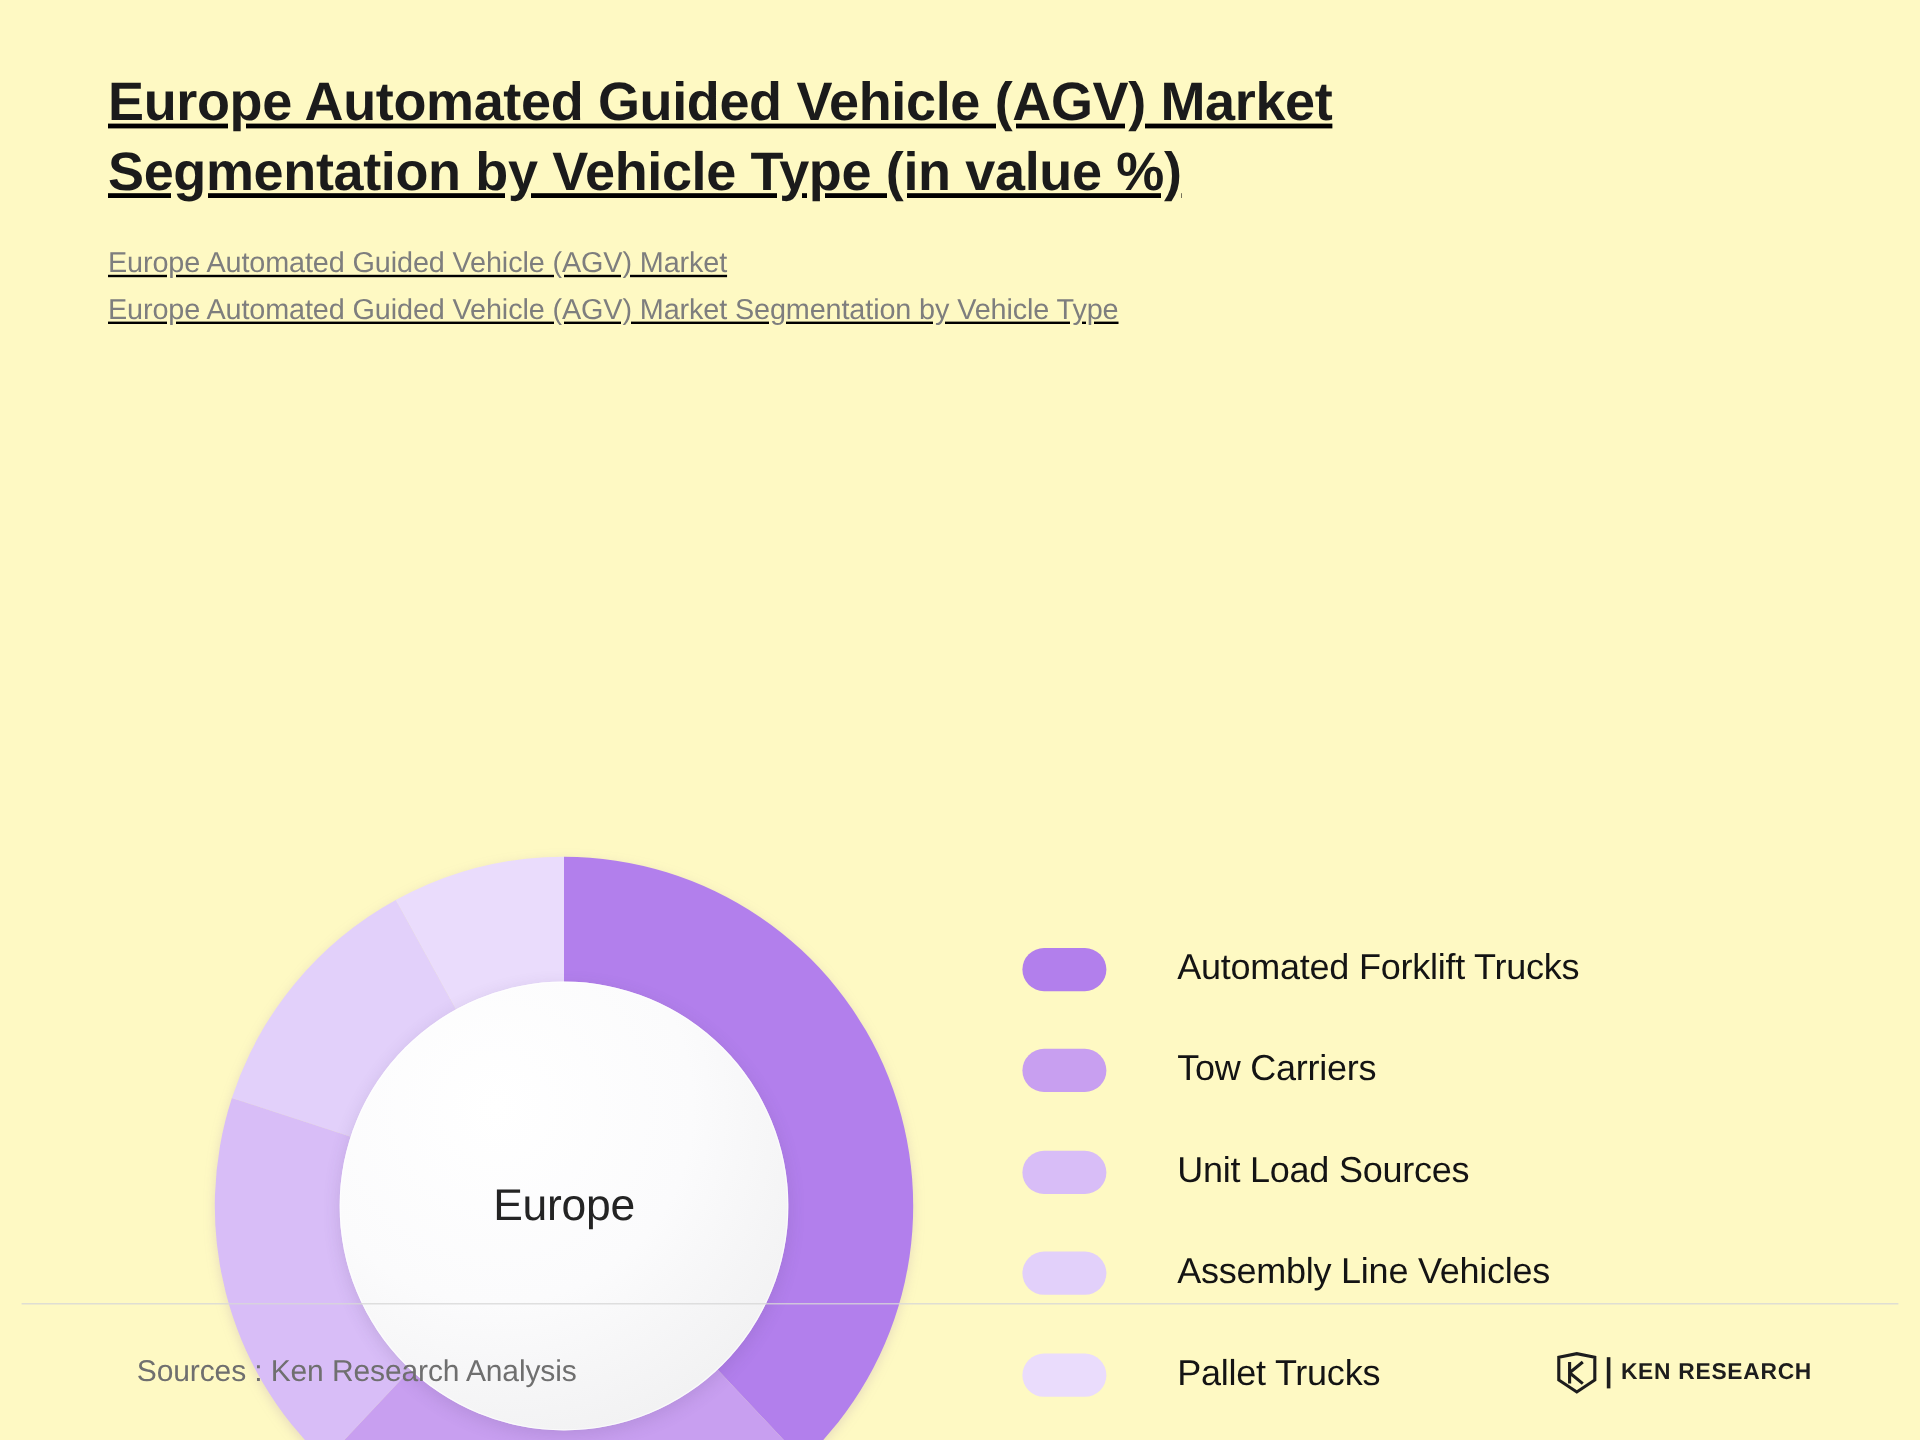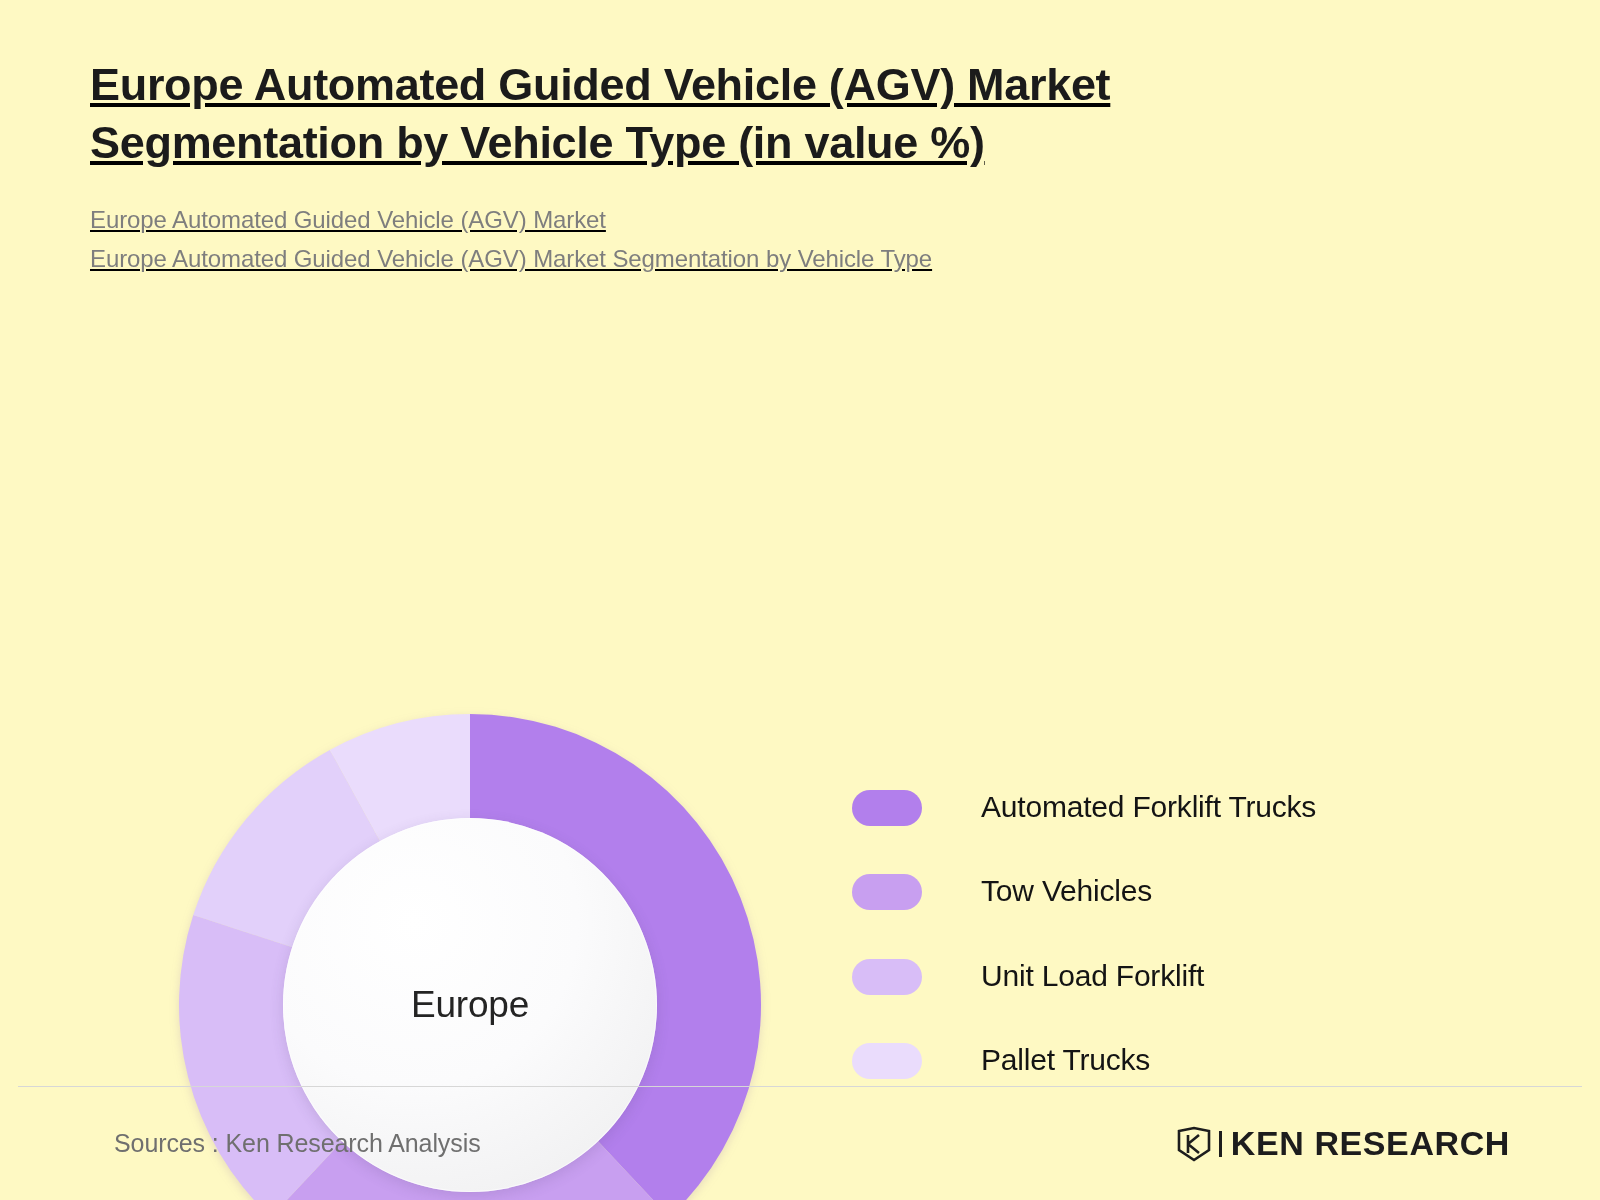--- a/index.html
+++ b/index.html
@@ -155,21 +155,21 @@
     flex: 0 0 auto;
   }
   .brand-mark svg { display: block; }
   .brand-bar {
     width: 3px;
     height: 26px;
     background: #1d1d1d;
     margin: 0 9px 0 7px;
   }
   .brand-text {
-    font-size: 34px;
+    font-size: 19px;
     font-weight: bold;
     color: #1d1d1d;
     letter-spacing: 0.6px;
     white-space: nowrap;
     text-align: right;
   }
 </style>
 </head>
 <body>
 
@@ -200,25 +200,29 @@
       </div>
     </div>
 
     <div class="legend" id="legend-root">
         <div class="legend-item">
           <span class="legend-swatch" style="background: rgb(178, 127, 236);"></span>
           <span class="legend-label">Automated Forklift Trucks</span>
         </div>
         <div class="legend-item">
           <span class="legend-swatch" style="background: rgb(200, 159, 240);"></span>
-          <span class="legend-label">Tow Vehicles</span>
+          <span class="legend-label">Tow Carriers</span>
         </div>
         <div class="legend-item">
           <span class="legend-swatch" style="background: rgb(216, 189, 247);"></span>
-          <span class="legend-label">Unit Load Forklift</span>
+          <span class="legend-label">Unit Load Sources</span>
+        </div>
+        <div class="legend-item">
+          <span class="legend-swatch" style="background: rgb(226, 208, 250);"></span>
+          <span class="legend-label">Assembly Line Vehicles</span>
         </div>
         <div class="legend-item">
           <span class="legend-swatch" style="background: rgb(234, 220, 252);"></span>
           <span class="legend-label">Pallet Trucks</span>
         </div>
       </div>
 
   </div>
 
   <div class="footer-rule"></div>

